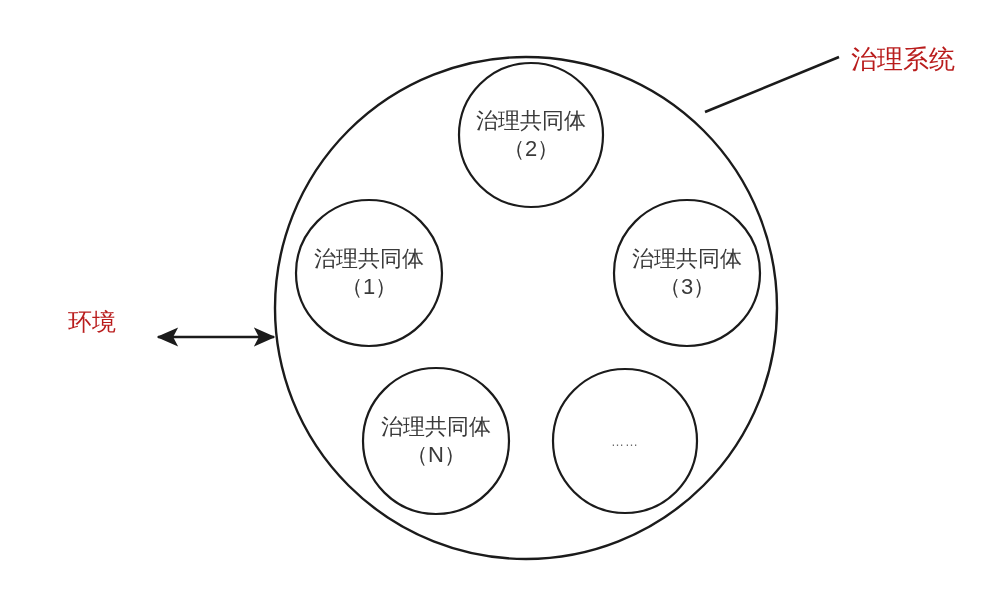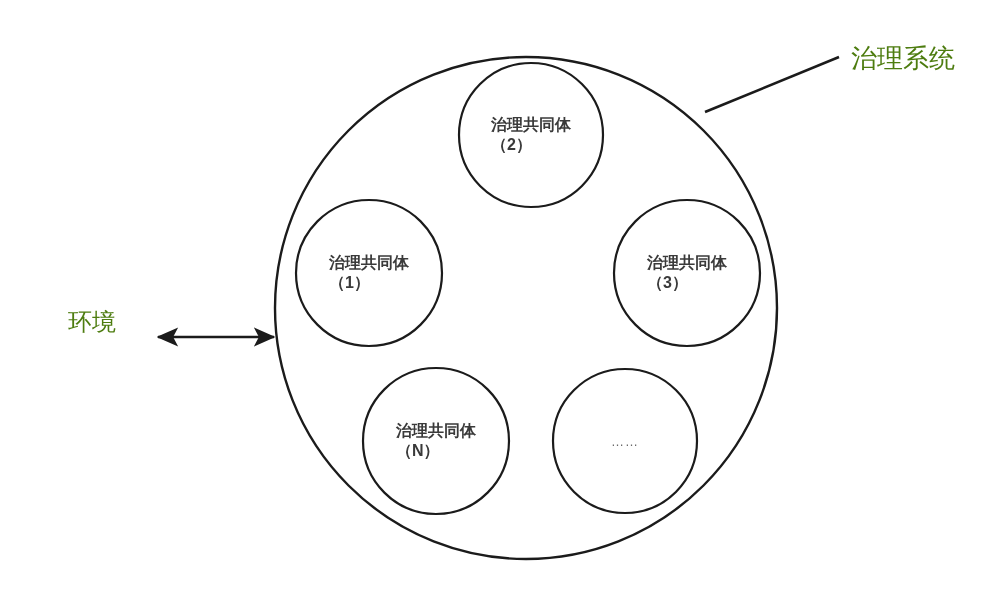--- a/index.html
+++ b/index.html
@@ -42,36 +42,36 @@
     fill: none;
     stroke-linecap: butt;
   }
   .exchange-arrow {
     stroke: #1b1b1b;
     stroke-width: 2.4;
     fill: none;
   }
   .label-text {
     position: absolute;
-    color: #4d7c0f;
-    font-family: Liberation Serif, serif;
+    color: #b91c1c;
+    font-family: Liberation Sans, sans-serif;
     white-space: nowrap;
     line-height: 1.18;
     -webkit-font-smoothing: antialiased;
   }
   .node-label {
     position: absolute;
+    text-align: center;
     color: #3a3a3a;
-    font-size: 16px;
+    font-size: 22px;
     line-height: 1.28;
     font-family: "Liberation Sans", "DejaVu Sans", sans-serif;
     transform: translate(-50%, -50%);
     white-space: nowrap;
     pointer-events: none;
-    font-weight: bold;
   }
   .node-label .line2 { display: block; }
   .ellipsis-label {
     position: absolute;
     transform: translate(-50%, -50%);
     color: #6a6a6a;
     font-size: 13px;
     letter-spacing: 1px;
     font-family: "Liberation Sans", "DejaVu Sans", sans-serif;
     white-space: nowrap;

